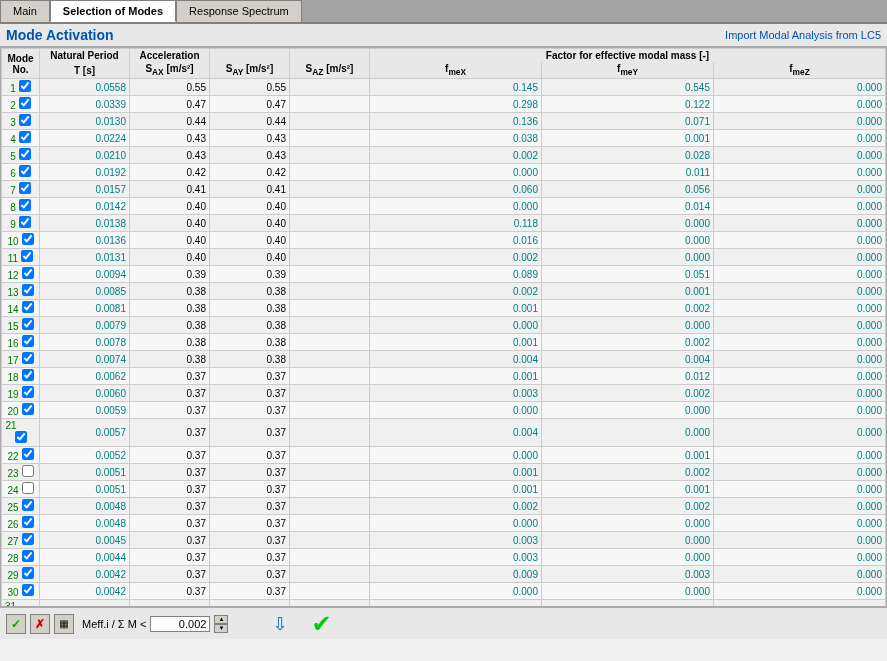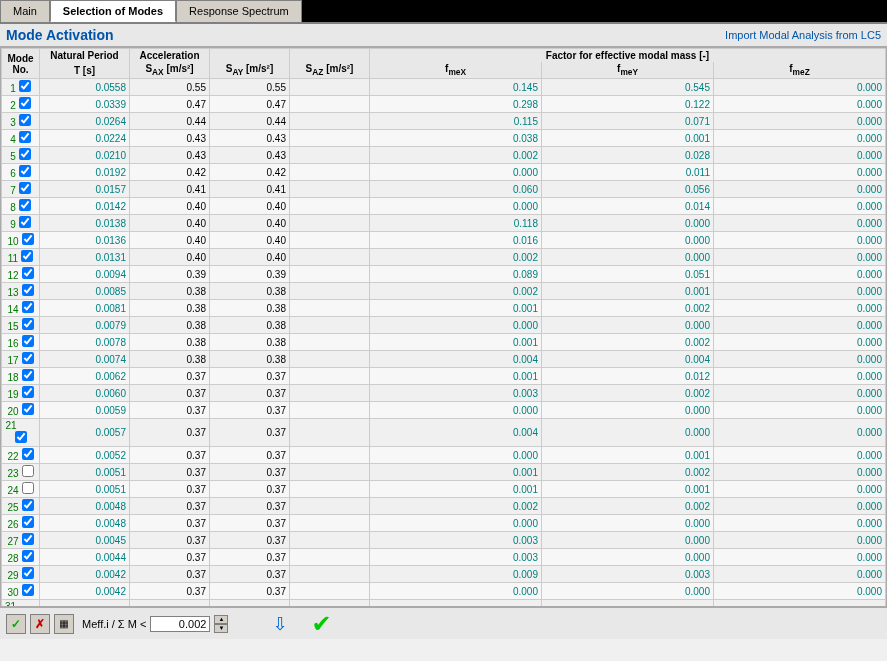--- a/index.html
+++ b/index.html
@@ -1,20 +1,20 @@
 <!DOCTYPE html>
 <html><head>
   <meta charset="utf-8">
   <style>
     * { box-sizing: border-box; margin: 0; padding: 0; }
     body { font-family: Arial, sans-serif; font-size: 11px; background: #f0f0f0; width: 887px; height: 661px; overflow: hidden; }
 
     .tabs {
       display: flex;
-      background: #000000;
+      background: #a3a3a3;
       border-bottom: 2px solid #808080;
     }
     .tab {
       padding: 4px 12px;
       border: 1px solid #808080;
       border-bottom: none;
       background: #d4d0c8;
       cursor: pointer;
       font-size: 11px;
       color: #000;
@@ -205,25 +205,25 @@
             <td style="color: rgb(0, 128, 128);">0.0339</td>
             <td>0.47</td>
             <td>0.47</td>
             <td></td>
             <td style="color: rgb(0, 128, 128);">0.298</td>
             <td style="color: rgb(0, 128, 128);">0.122</td>
             <td style="color: rgb(0, 128, 128);">0.000</td>
           </tr>
           <tr>
             <td class="center" style="color: rgb(0, 119, 0);"><span style="margin-right: 3px; color: rgb(0, 119, 0);">3</span><input type="checkbox" checked="" style=""></td>
-            <td style="color: rgb(0, 128, 128);">0.0264</td>
+            <td style="color: rgb(0, 128, 128);">0.0130</td>
             <td>0.44</td>
             <td>0.44</td>
             <td></td>
-            <td style="color: rgb(0, 128, 128);">0.115</td>
+            <td style="color: rgb(0, 128, 128);">0.136</td>
             <td style="color: rgb(0, 128, 128); text-align: right;">0.071</td>
             <td style="color: rgb(0, 128, 128);">0.000</td>
           </tr>
           <tr>
             <td class="center" style="color: rgb(0, 119, 0);"><span style="margin-right: 3px; color: rgb(0, 119, 0);">4</span><input type="checkbox" checked="" style=""></td>
             <td style="color: rgb(0, 128, 128);">0.0224</td>
             <td>0.43</td>
             <td>0.43</td>
             <td></td>
             <td style="color: rgb(0, 128, 128);">0.038</td>

